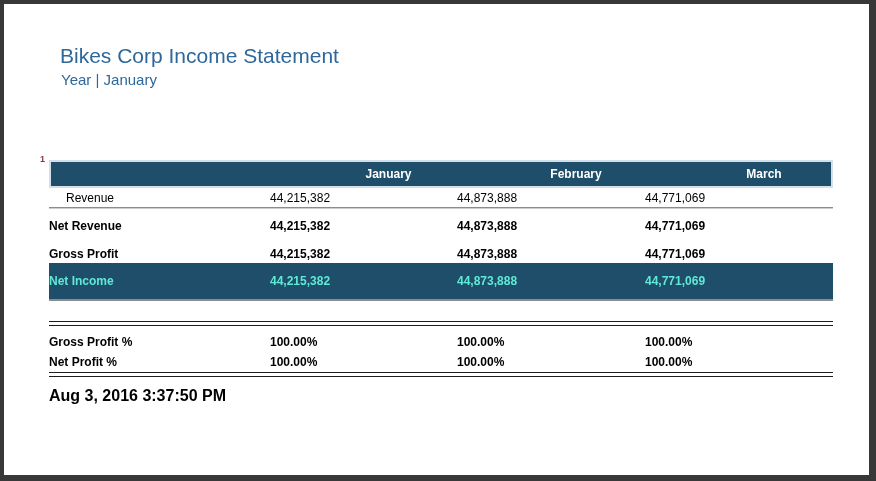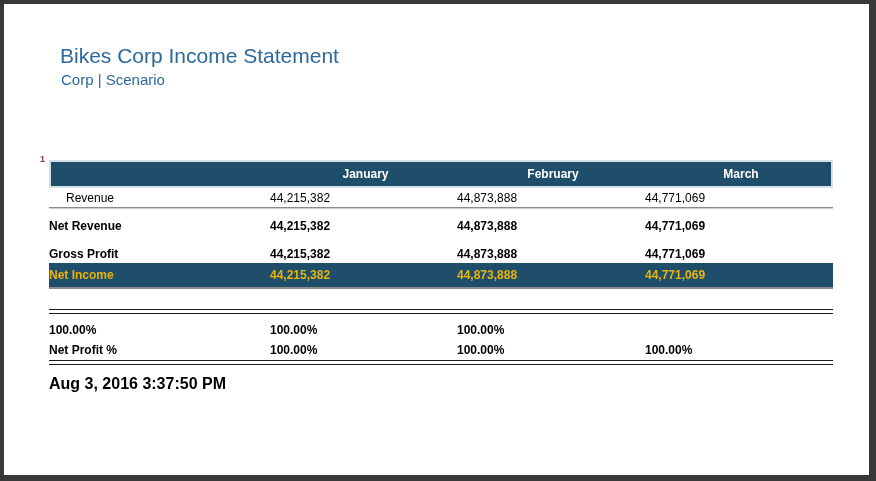--- a/index.html
+++ b/index.html
@@ -43,37 +43,38 @@
     display: grid;
     grid-template-columns: 221px 187px 188px 188px;
     align-items: center;
   }
   .header-row {
     background: var(--accent_blue, #1F4E6B);
     border: 2px solid var(--header_edge, #D3E0EA);
     height: 28px;
     color: #ffffff;
     font-weight: bold;
+    padding-left: 23px;
   }
   .header-row .cell { text-align: center; }
   .cell.val { padding-right: 3px; }
   .cell.label { text-align: left; }
   .indent { padding-left: 17px; }
   .row-revenue {
     margin-top: 0;
     height: 20px;
     border-bottom: 1px solid var(--rule_gray, #8C8C8C);
     box-shadow: 0 1px 0 #cdcdcd;
   }
   .row-netrev   { margin-top: 9px;  height: 18px; font-weight: bold; }
   .row-gross    { margin-top: 10px; height: 18px; font-weight: bold; }
   .row-netinc {
-    height: 26px;
+    height: 38px;
     background: var(--accent_blue, #1F4E6B);
-    color: #eab308;
+    color: #5eead4;
     font-weight: bold;
     border-bottom: 2px solid var(--rule_gray, #8C8C8C);
   }
   .double-rule {
     height: 5px;
     border-top: 1px solid #1c1c1c;
     border-bottom: 1px solid #1c1c1c;
   }
   .double-rule.first { margin-top: 20px; }
   .double-rule.second { margin-top: 0px; }
@@ -82,21 +83,21 @@
   .timestamp {
     margin-top: 10px;
     font-weight: bold;
     font-size: 16px;
   }
 </style>
 </head>
 <body>
 
 <h1 class="title" style="font-weight:normal;">Bikes Corp Income Statement</h1>
-<div class="subtitle">Corp | Scenario</div>
+<div class="subtitle">Year | January</div>
 
 <div class="marker">1</div>
 
 <div class="report-table">
 
   <div class="trow header-row">
     <div class="cell"></div>
     <div class="cell">January</div>
     <div class="cell">February</div>
     <div class="cell">March</div>
@@ -126,20 +127,21 @@
   <div class="trow row-netinc">
     <div class="cell label">Net Income</div>
     <div class="cell val">44,215,382</div>
     <div class="cell val">44,873,888</div>
     <div class="cell val">44,771,069</div>
   </div>
 
   <div class="double-rule first"></div>
 
   <div class="trow row-pct first">
+    <div class="cell label">Gross Profit %</div>
     <div class="cell val">100.00%</div>
     <div class="cell val">100.00%</div>
     <div class="cell val">100.00%</div>
   </div>
 
   <div class="trow row-pct">
     <div class="cell label">Net Profit %</div>
     <div class="cell val">100.00%</div>
     <div class="cell val">100.00%</div>
     <div class="cell val">100.00%</div>

